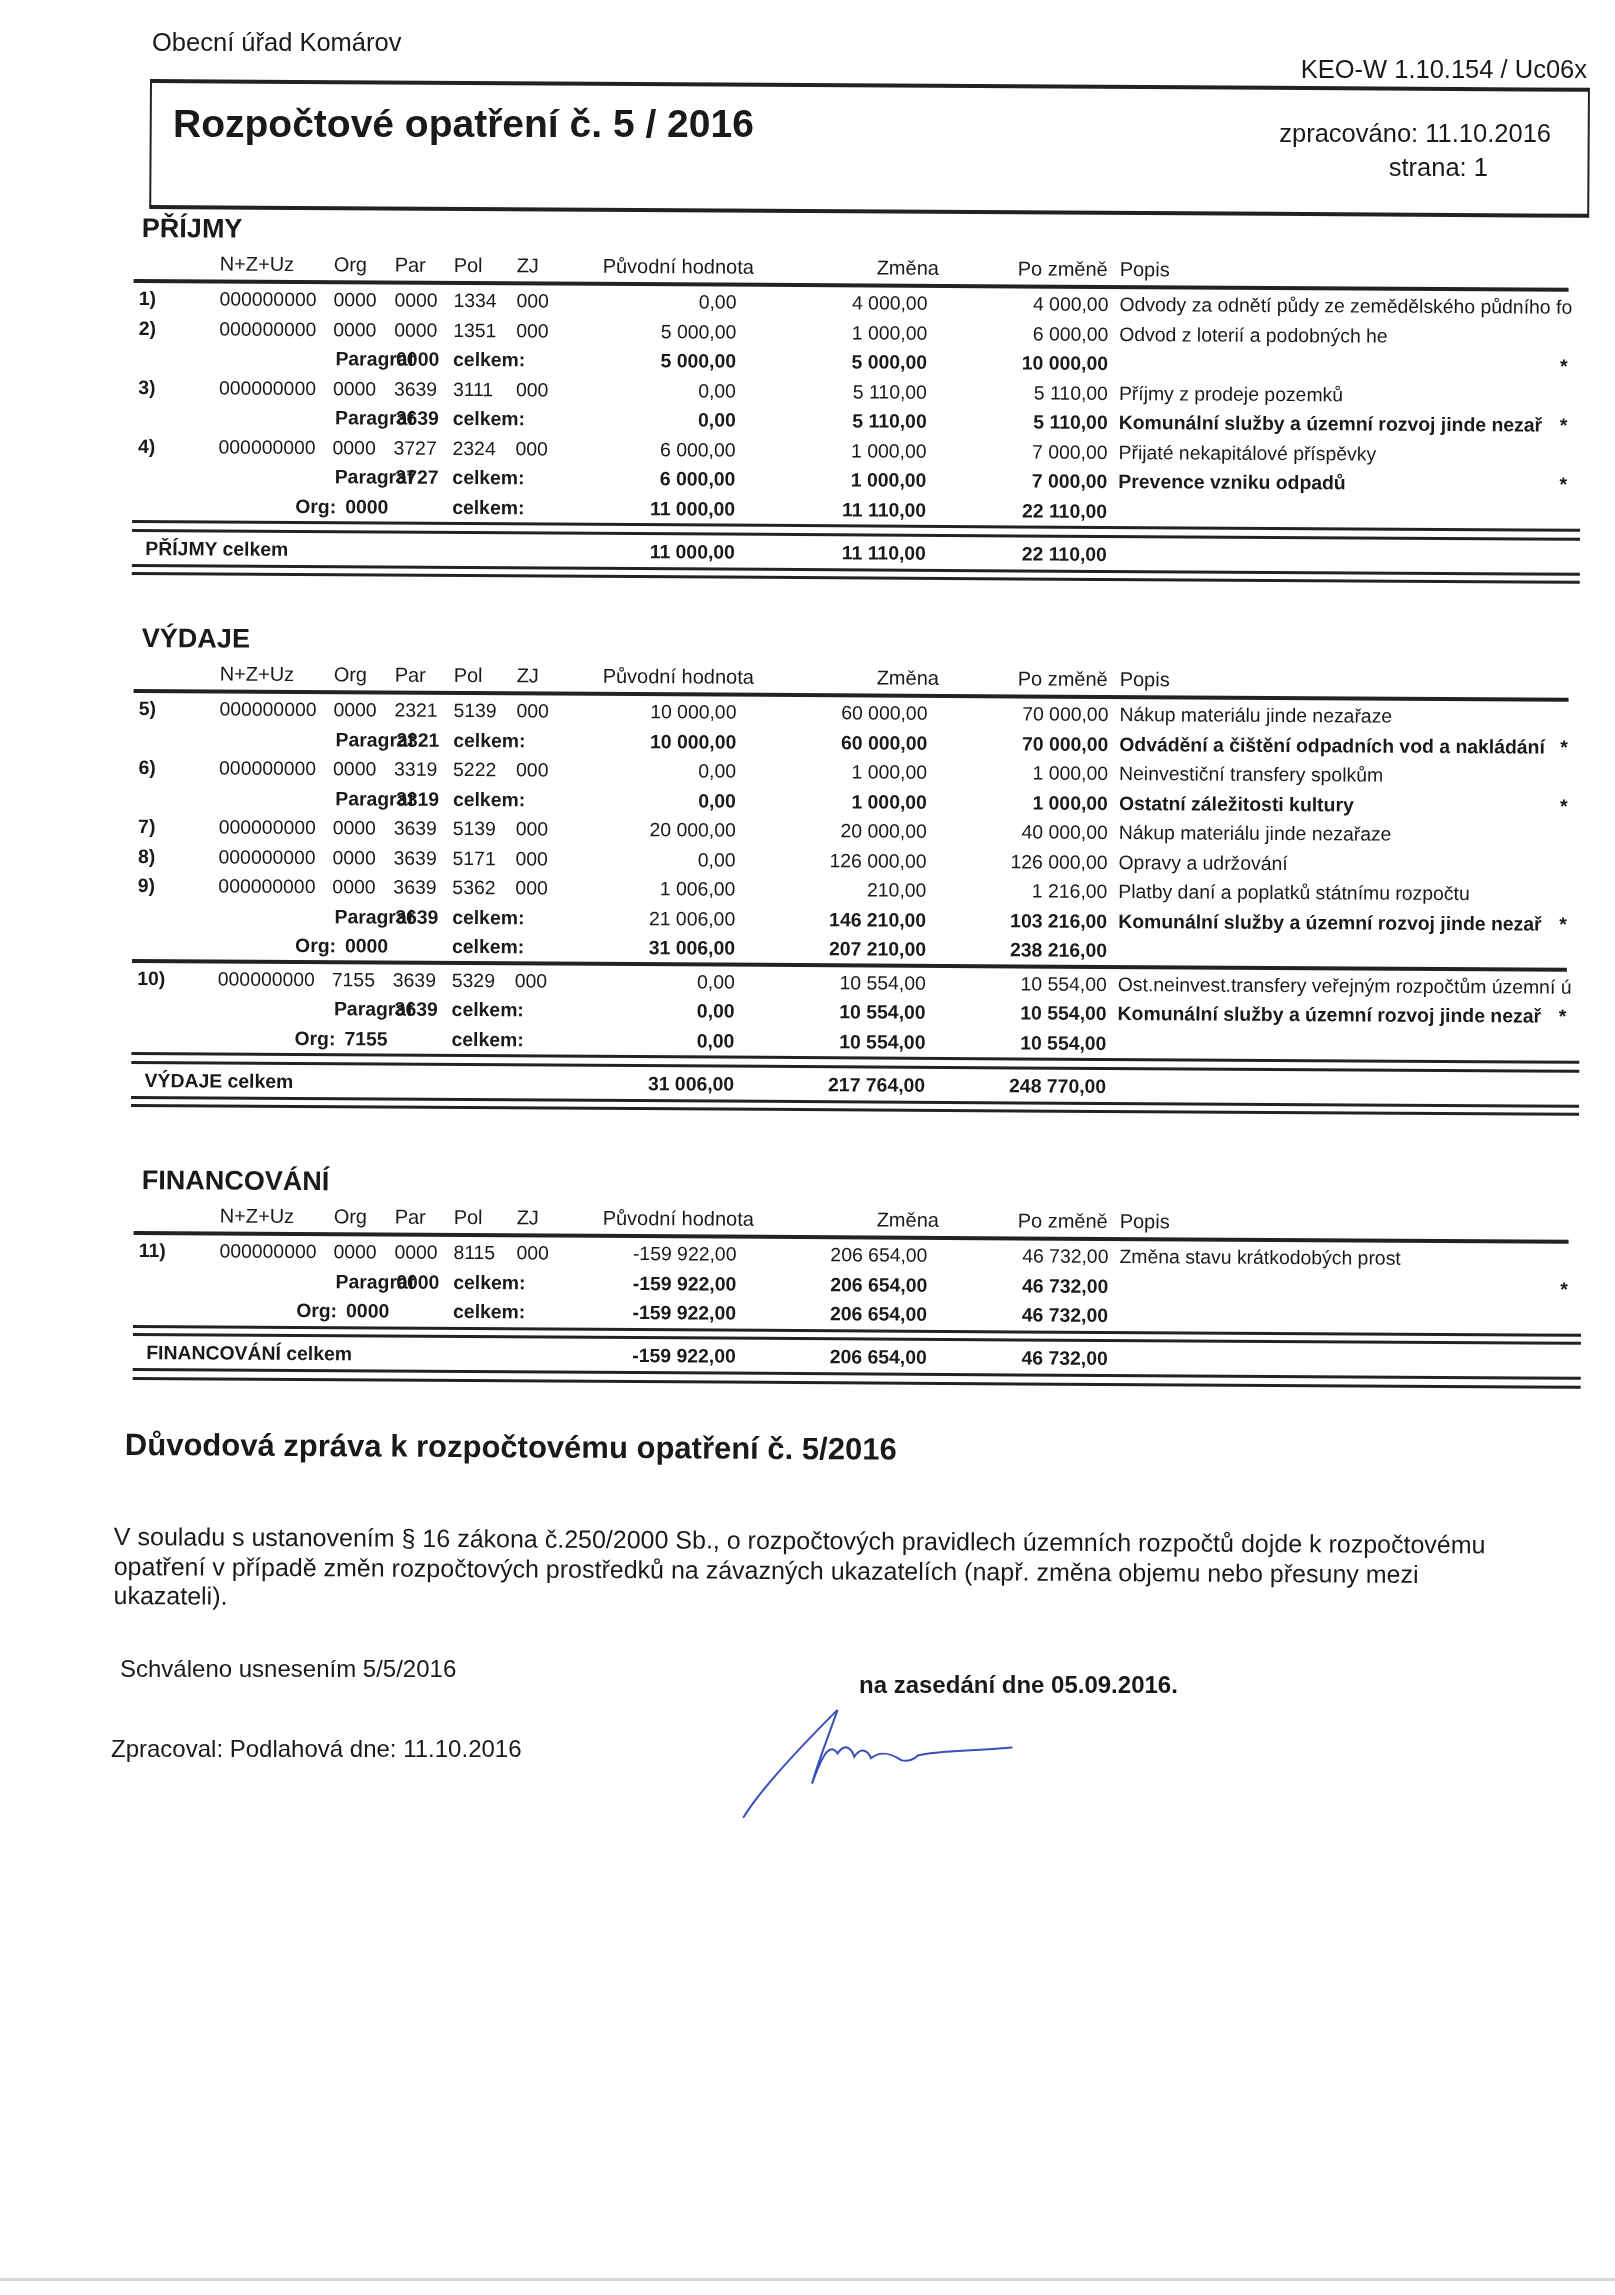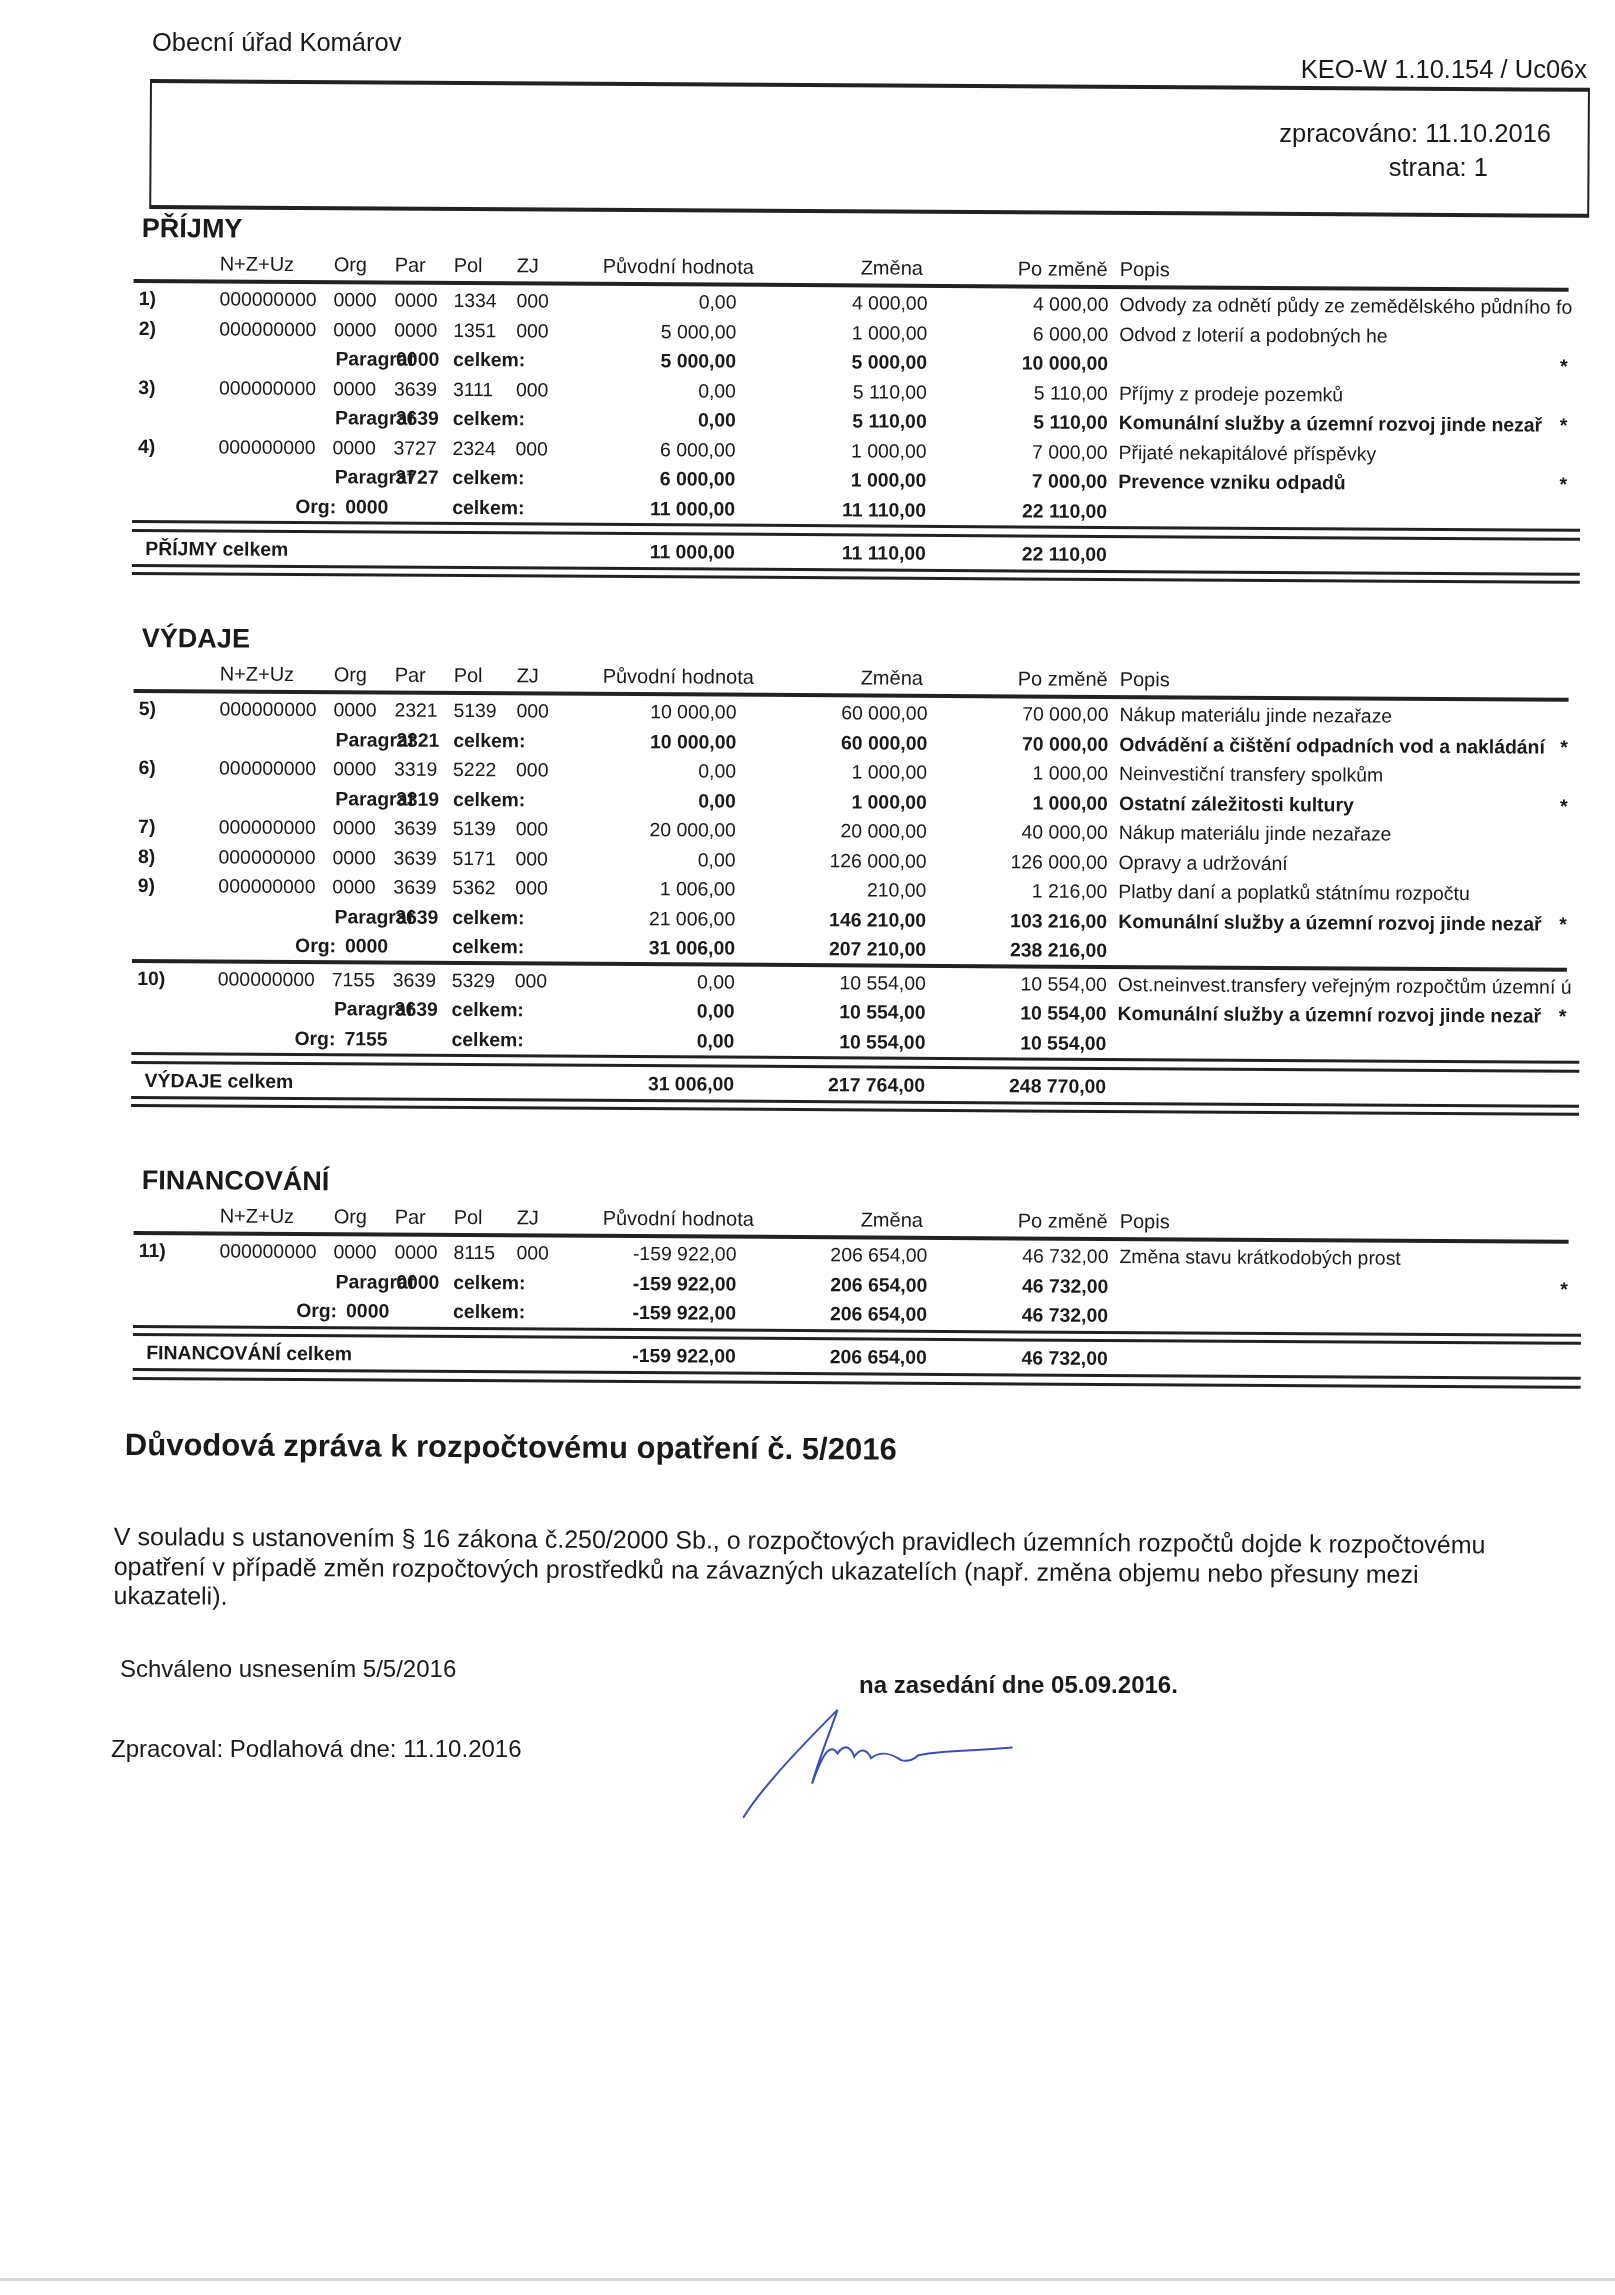--- a/index.html
+++ b/index.html
@@ -43,21 +43,21 @@
   .c-orig  { right: 845px; text-align: right; }
   .c-chg   { right: 654px; text-align: right; }
   .c-after { right: 473px; text-align: right; }
   .c-desc  { left: 986px; }
   .c-star  { right: 13.4px; }
   .sub-label { right: 1167px; font-weight: bold; }
   .sub-par   { left: 263px; font-weight: bold; }
   .sub-celk  { left: 320px; font-weight: bold; }
   .total-label { left: 13.4px; font-weight: bold; }
   .h-orig { left: 469px; }
-  .h-chg  { left: 727px; }
+  .h-chg  { left: 743px; }
   .h-after{ left: 884px; }
   .h-desc { left: 986px; }
 
   
   .just-title { left: 125px; top: 1427px; font-size: 31px; font-weight: bold; transform: rotate(0.35deg); transform-origin: left top; }
   .just-text { left: 114px; top: 1522px; width: 1381px; font-size: 25px; line-height: 29.5px; white-space: normal; transform: rotate(0.35deg); transform-origin: left top; }
   .approved { left: 120px; top: 1655px; font-size: 24px; font-weight: normal; text-align: center; }
   .meeting { left: 859px; top: 1671px; font-size: 24px; font-weight: bold; }
   .processed-by { left: 111px; top: 1735px; font-size: 24px; }
   .signature { position: absolute; left: 737px; top: 1703px; width: 402px; height: 121px; }
@@ -67,20 +67,21 @@
   .bottom-edge { position: absolute; left: 0; right: 0; top: 2278px; height: 2.7px; background: #d8d8d8; }
 </style>
 </head>
 <body>
 
 <div class="page">
 
   <div class="abs org-name">Obecní úřad Komárov</div>
   <div class="abs sw-version">KEO-W 1.10.154 / Uc06x</div>
   <div class="title-box"></div>
+  <div class="abs doc-title">Rozpočtové opatření č. 5 / 2016</div>
   <div class="abs processed">
     <span>zpracováno:</span>
     <span>11.10.2016</span>
   </div>
   <div class="abs page-no">
     <span>strana:</span>
     <span>1</span>
   </div>
 
   <div class="section" id="sec-income" style="top:213px;">

